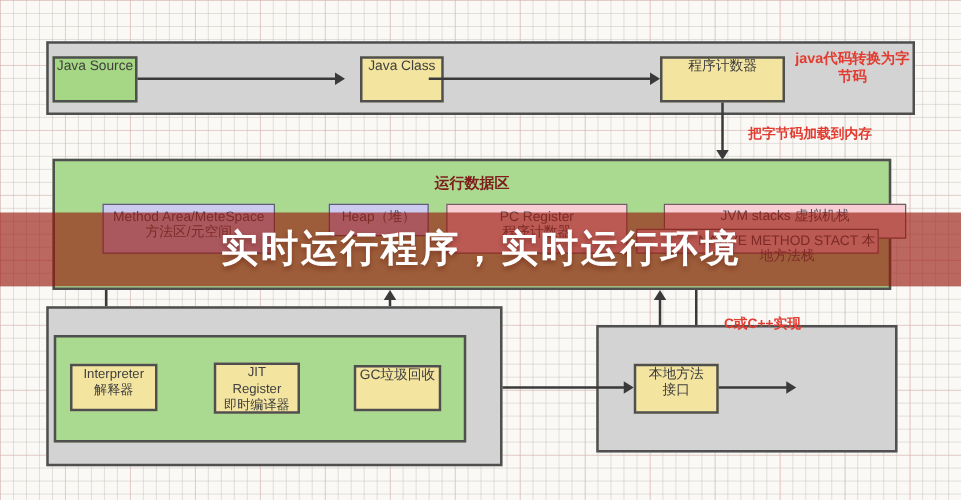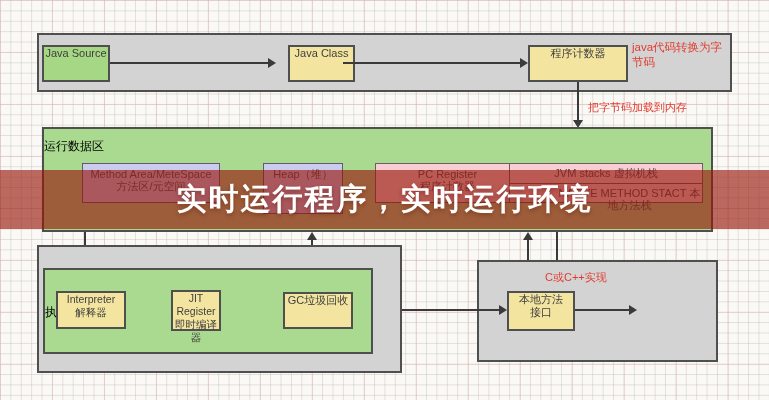--- a/index.html
+++ b/index.html
@@ -17,24 +17,24 @@
   .cont { position:absolute; background:#d3d3d3; border:2px solid #4f4f4f; }
   .greenarea { position:absolute; background:#a9da90; border:2px solid #4f4f4f; }
   .node { position:absolute; display:flex; flex-direction:column; align-items:center;
           justify-content:flex-start; text-align:center; border:2px solid #4f4f4f;
           font-size:11px; color:#3f3f3f; line-height:13px; }
   .yellow { background:#f3e4a0; }
   .green  { background:#a6d785; }
   .lavender { background:#cbcbf0; border:1.5px solid #5d5d6e; }
   .pink     { background:#f8cdd3; border:1.5px solid #6e5d62; }
   .rt-small { font-size:11px; color:#55505c; line-height:12px; justify-content:flex-start; padding-top:4px; }
-  .areatitle { position:absolute; width:100%; font-weight:normal;
-               font-size:12px; color:#000000; }
-  .rednote { position:absolute; color:#e23b30; font-weight:normal; font-size:11px;
-             text-align:left; line-height:15px; }
+  .areatitle { position:absolute; width:100%; text-align:center; font-weight:bold;
+               font-size:12px; color:#7f1d1d; }
+  .rednote { position:absolute; color:#e23b30; font-weight:bold; font-size:11px;
+             text-align:center; line-height:15px; }
   .hline { position:absolute; height:2px; background:#3a3a3a; }
   .vline { position:absolute; width:2px; background:#3a3a3a; }
   .ah { position:absolute; width:0; height:0; }
   .ah.right { border-top:5px solid transparent; border-bottom:5px solid transparent; border-left:8px solid #3a3a3a; }
   .ah.down  { border-left:5px solid transparent; border-right:5px solid transparent; border-top:8px solid #3a3a3a; }
   .ah.up    { border-left:5px solid transparent; border-right:5px solid transparent; border-bottom:8px solid #3a3a3a; }
   #banner { position:absolute; left:0; top:170px; width:769px; height:59px;
             background:rgba(150,20,8,0.63); display:flex; align-items:center; justify-content:center; }
   #banner .txt { color:#fff; font-weight:bold; font-size:30px; letter-spacing:2px;
                  text-shadow:0 2px 4px rgba(90,25,10,0.45); white-space:nowrap; }
@@ -72,30 +72,30 @@
 
   <div class="greenarea" style="left:42px; top:127px; width:671px; height:105px;">
     <div class="areatitle" style="top:9px;">运行数据区</div>
   </div>
 
   <div class="node lavender rt-small" style="left:82px; top:163px; width:138px; height:40px;">
     <span>Method Area/MeteSpace</span>
     <span>方法区/元空间</span>
   </div>
 
-  <div class="node lavender rt-small" style="left:263px; top:163px; width:80px; height:51px;">
+  <div class="node lavender rt-small" style="left:263px; top:163px; width:80px; height:26px;">
     <span>Heap（堆）</span>
   </div>
 
-  <div class="node pink rt-small" style="left:375px; top:163px; width:145px; height:40px;">
+  <div class="node pink rt-small" style="left:357px; top:163px; width:145px; height:40px;">
     <span>PC Register</span>
     <span>程序计数器</span>
   </div>
 
-  <div class="node pink rt-small" style="left:509px; top:163px; width:194px; height:28px; padding-top:3px;">
+  <div class="node pink rt-small" style="left:531px; top:163px; width:194px; height:28px; padding-top:3px;">
     <span>JVM stacks 虚拟机栈</span>
   </div>
 
   <div class="node pink rt-small" style="left:509px; top:183px; width:194px; height:20px; padding-top:3px;padding-left:47px;">
     <span>NATIVE METHOD STACT 本地方法栈</span>
   </div>
 
   <div class="vline" style="left:84px; top:232px; height:28px;"></div>
   <div class="ah down" style="left:80px; top:260px;"></div>
 
@@ -112,32 +112,32 @@
 
   <div class="greenarea" style="left:43px; top:268px; width:330px; height:86px;">
     <div class="areatitle" style="top:5px;margin-top:29px;">执行引擎</div>
   </div>
 
   <div class="node yellow" style="left:56px; top:291px; width:70px; height:38px; font-size:10.5px;">
     <span>Interpreter</span>
     <span>解释器</span>
   </div>
 
-  <div class="node yellow" style="left:171px; top:290px; width:50px; height:41px; font-size:10.5px; line-height:13px;">
+  <div class="node yellow" style="left:171px; top:290px; width:69px; height:41px; font-size:10.5px; line-height:13px;">
     <span>JIT</span>
     <span>Register</span>
     <span>即时编译器</span>
   </div>
 
   <div class="node yellow" style="left:283px; top:292px; width:70px; height:37px;">
     <span>GC垃圾回收</span>
   </div>
 
   <div class="cont" style="left:477px; top:260px; width:241px; height:102px;"></div>
-  <div class="rednote" style="left:545px; top:270px; width:130px;">C或C++实现</div>
+  <div class="rednote" style="left:545px; top:252px; width:130px;">C或C++实现</div>
 
   <div class="node yellow" style="left:507px; top:291px; width:68px; height:40px; padding:0 5px;">
     <span>本地方法接口</span>
   </div>
 
 
   <div class="hline" style="left:402px; top:309px; width:98px;"></div>
   <div class="ah right" style="left:499px; top:305px;"></div>
 
   <div class="hline" style="left:575px; top:309px; width:55px;"></div>

